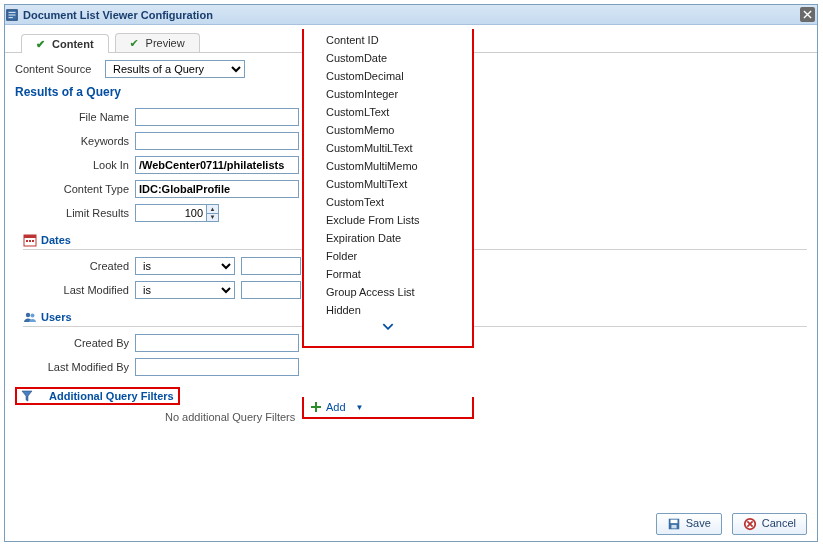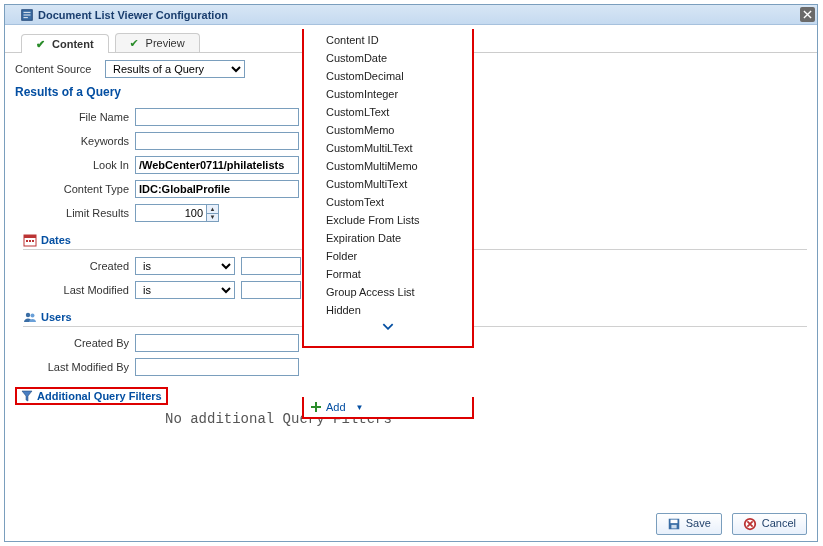--- a/index.html
+++ b/index.html
@@ -19,21 +19,21 @@
     width: 814px; height: 538px;
     border: 1px solid #7a9ebd;
     background: #fff;
   }
   .titlebar {
     height: 20px;
     background: linear-gradient(to bottom, #d7e6f5, #c5daf0);
     border-bottom: 1px solid #a6c1dd;
     display: flex;
     align-items: center;
-    padding: 0 15px;
+    padding: 0 0;
     position: relative;
   }
   .titlebar .icon {
     width: 14px; height: 14px;
     margin-right: 4px;
     display: inline-flex;
     align-items: center;
     justify-content: center;
   }
   .title-text {
@@ -162,35 +162,34 @@
     display: flex;
     align-items: center;
     justify-content: center;
     background: #e8f0fb;
     cursor: pointer;
   }
   .spin-btns div:first-child { border-bottom: 1px solid #7a9ebd; }
   .aqf-box {
     display: inline-flex;
     align-items: center;
-    gap: 4px;
+    gap: 16px;
     border: 2px solid #d00;
     padding: 1px 4px;
     font-weight: bold;
     color: #044fa2;
     font-size: 11px;
   }
   .aqf-box .ficon {
     width: 12px; height: 12px;
   }
   .no-filters {
     margin: 6px 0 0 150px;
     color: #555;
-    font-size: 14px;
-    font-family: Liberation Mono, monospace;
+    font-size: 11px;
   }
   .dropdown-menu {
     position: absolute;
     left: 297px;
     top: -24px;
     width: 172px;
     background: #fff;
     border: 2px solid #d00;
     border-top: none;
     padding: 2px 0 12px 0;

